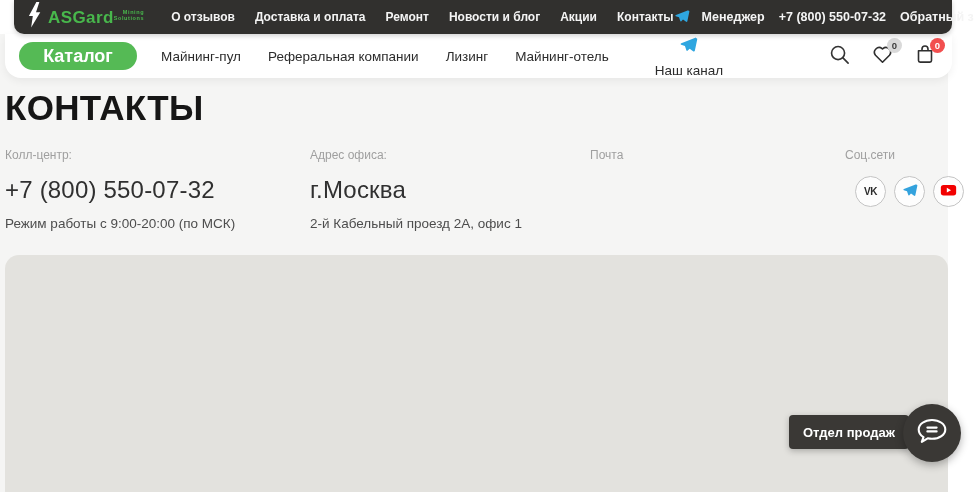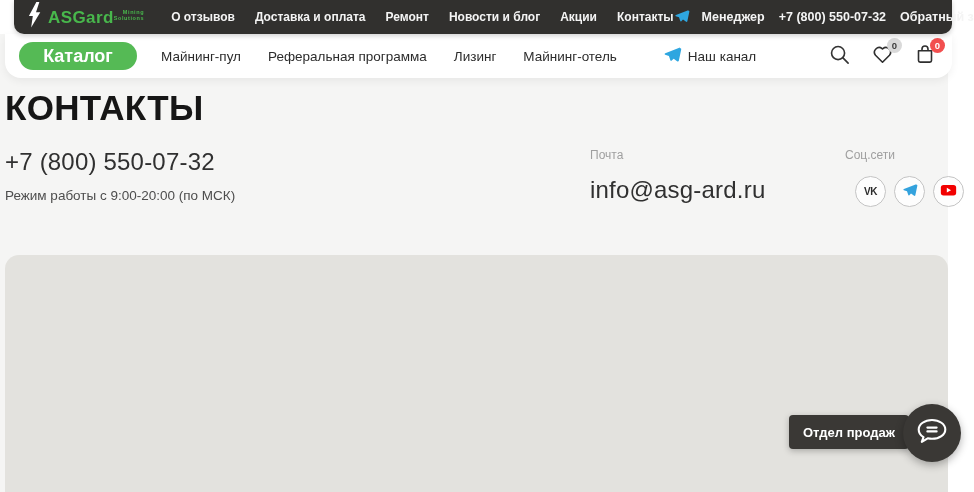--- a/index.html
+++ b/index.html
@@ -41,21 +41,21 @@
     display: flex; align-items: center; padding: 0 14px;
     box-shadow: 0 3px 8px rgba(0,0,0,.06); z-index: 4;
   }
   .catalog-btn {
     width: 118px; height: 28px; border: none; border-radius: 15px;
     background: #55ba55; color: #fff; font-family: inherit;
     font-size: 18px; font-weight: 700; cursor: pointer;
   }
   .subnav { display: flex; gap: 27px; margin-left: 24px; }
   .slink { font-size: 13.5px; font-weight: 500; color: #2c2c2c; text-decoration: none; white-space: nowrap; cursor: pointer; }
-  .channel { display: flex; align-items: center; gap: 6px; margin-left: 46px; cursor: pointer; text-decoration: none; }
+  .channel { display: flex; align-items: center; gap: 6px; margin-left: 46px; cursor: pointer; text-decoration: none; flex-direction: column; }
   .channel span { font-size: 13.5px; font-weight: 500; color: #2c2c2c; }
   .nav-icons { margin-left: auto; display: flex; align-items: center; gap: 17px; }
   .icon-wrap { position: relative; width: 26px; height: 26px; display: flex; align-items: center; justify-content: center; cursor: pointer; }
   .badge {
     position: absolute; top: -5px; right: -7px; min-width: 15px; height: 15px;
     border-radius: 8px; padding: 0 3px;
     display: flex; align-items: center; justify-content: center;
     font-size: 9.5px; font-weight: 700;
   }
   .badge-gray { background: #d9d9d9; color: #3c3c3c; }
@@ -142,21 +142,21 @@
     </a>
     <a>+7 (800) 550-07-32</a>
     <a>Обратный звонок</a>
   </div>
 </header>
 
 <div class="navbar">
   <button class="catalog-btn">Каталог</button>
   <nav class="subnav">
     <a class="slink">Майнинг-пул</a>
-    <a class="slink">Реферальная программа</a>
+    <a class="slink">Реферальная компании</a>
     <a class="slink">Лизинг</a>
     <a class="slink">Майнинг-отель</a>
   </nav>
   <a class="channel">
     <span>
       <svg width="19" height="19" viewBox="0 0 24 24">
           <path d="M21.4 3.3 2.9 10.5c-1 .4-1 1.5-.1 1.8l4.7 1.5 1.8 5.5c.3.9 1.1 1 1.7.4l2.5-2.4 4.7 3.4c.7.5 1.6.1 1.8-.8l3-14.3c.2-1.1-.7-1.8-1.6-1.3z" fill="#2ea6e0"></path>
         </svg>
     </span>
     <span>Наш канал</span>
@@ -187,26 +187,31 @@
       </span>
       <span class="badge badge-red">0</span>
     </div>
   </div>
 </div>
 
 <h1 class="page-title">КОНТАКТЫ</h1>
 
 <div class="contact-grid">
   <div class="ccol ccol1">
+    <div class="c-label">Колл-центр:</div>
     <div class="c-value">+7 (800) 550-07-32</div>
     <div class="c-note">Режим работы с 9:00-20:00 (по МСК)</div>
   </div>
+  <div class="ccol ccol2">
+    <div class="c-label">Адрес офиса:</div>
+    <div class="c-value">г.Москва</div>
+    <div class="c-note">2-й Кабельный проезд 2А, офис 1</div>
+  </div>
   <div class="ccol ccol3">
     <div class="c-label">Почта</div>
-    <div class="c-value">info@asg-ard.ru</div>
   </div>
   <div class="ccol ccol4">
     <div class="c-label">Соц.сети</div>
     <div class="social-row">
       <a class="soc-circle">
         <span class="vk-text">VK</span>
       </a>
       <a class="soc-circle">
         <span>
           <svg width="16" height="16" viewBox="0 0 24 24">

